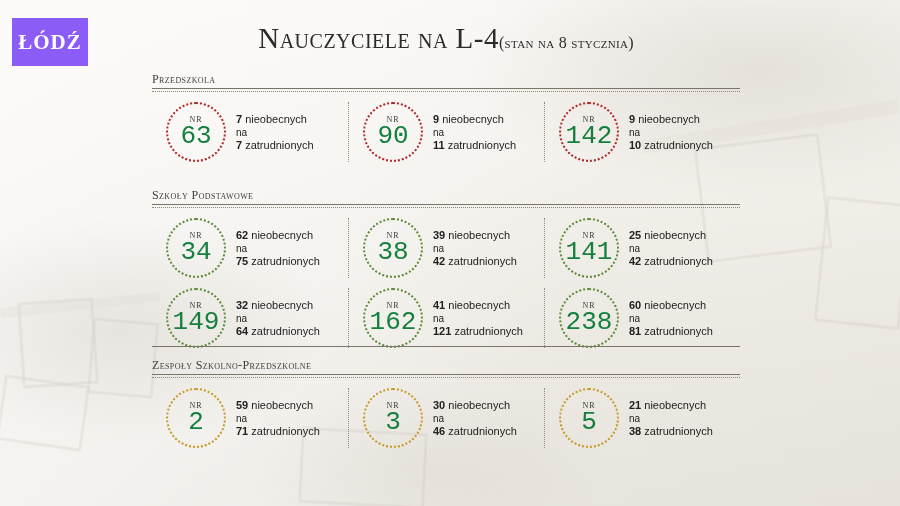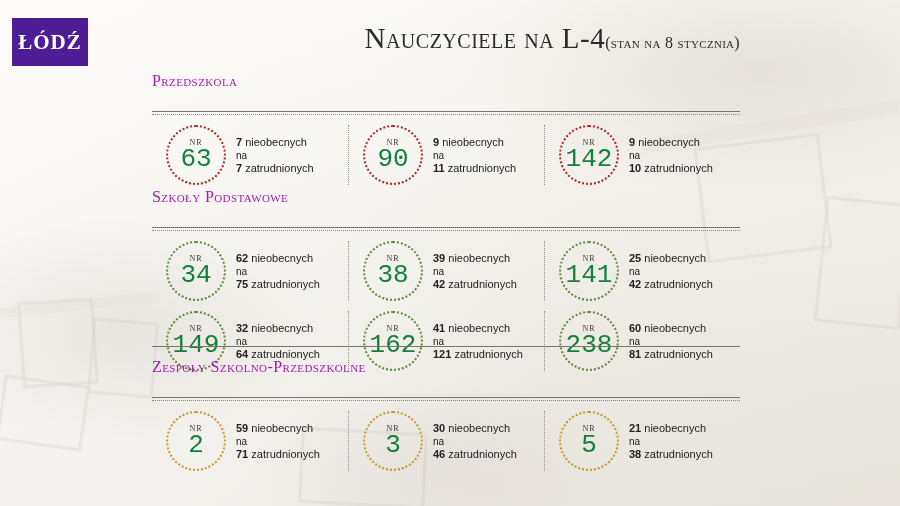--- a/index.html
+++ b/index.html
@@ -56,42 +56,42 @@
     background: rgba(255,255,255,0.52);
   }
 
   
   .logo-box {
     position: absolute;
     left: 12px;
     top: 18px;
     width: 76px;
     height: 48px;
-    background: #4c1d95;
+    background: #8b5cf6;
     display: flex;
     align-items: center;
     justify-content: center;
   }
   .logo-text {
     color: #fff;
     font-family: "Liberation Serif", serif;
     font-size: 21px;
     letter-spacing: 1px;
     font-weight: bold;
   }
 
   
   .header {
     position: absolute;
     left: 152px;
     top: 22px;
     width: 588px;
     display: flex;
     align-items: baseline;
-    justify-content: flex-end;
+    justify-content: center;
   }
   .title {
     font-size: 29px;
     letter-spacing: 0.5px;
     color: #2b2b2b;
     font-variant: small-caps;
     font-family: "Liberation Serif", serif;
   }
   .subtitle {
     font-size: 16px;
@@ -100,25 +100,25 @@
     letter-spacing: 0.3px;
   }
 
   
   .section {
     position: absolute;
     left: 152px;
     width: 588px;
   }
   .section-title {
-    font-size: 16px;
-    color: #a21caf;
+    font-size: 12px;
+    color: #404040;
     font-variant: small-caps;
     letter-spacing: 0.4px;
-    padding-bottom: 20px;
+    padding-bottom: 0;
   }
   .rule-solid {
     border-top: 1px solid #7b7469;
     margin-top: 1px;
   }
   .rule-dotted {
     border-top: 1px dotted #8d8679;
     margin-top: 2px;
   }
   .rule-top-solid {

